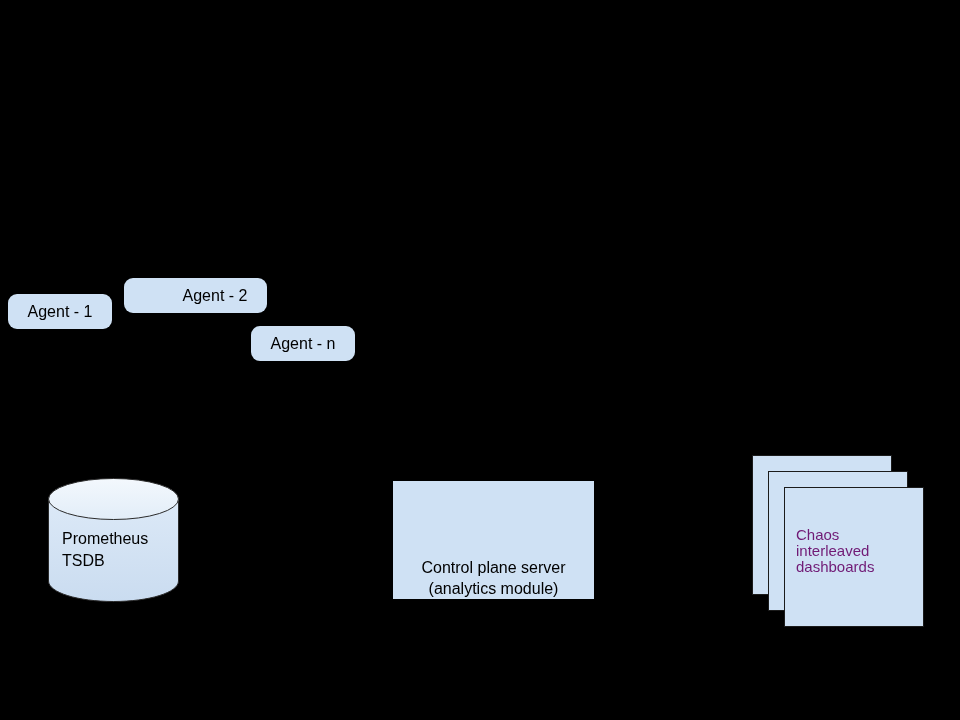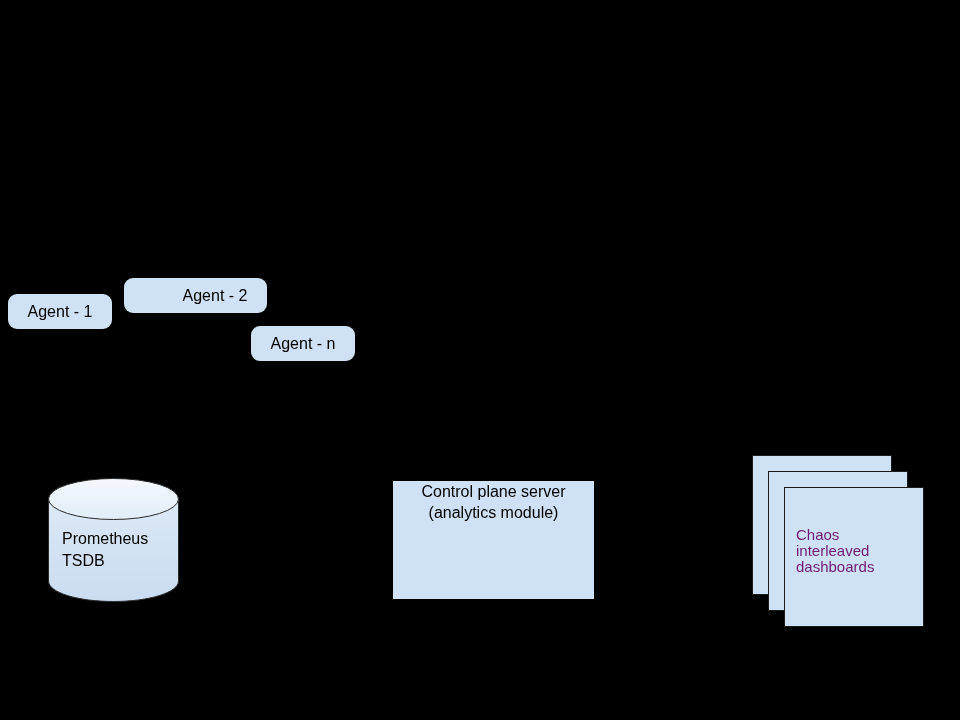--- a/index.html
+++ b/index.html
@@ -59,21 +59,21 @@
 
   
   #control-plane {
     position: absolute;
     left: 393px;
     top: 481px;
     width: 201px;
     height: 118px;
     background: #cfe1f4;
     display: flex;
-    align-items: flex-start;
+    align-items: flex-end;
     justify-content: center;
     color: #000000;
     font-size: 16px;
     line-height: 21px;
     text-align: center;
     white-space: pre-line;
   }
 
   
   #dashboards {

